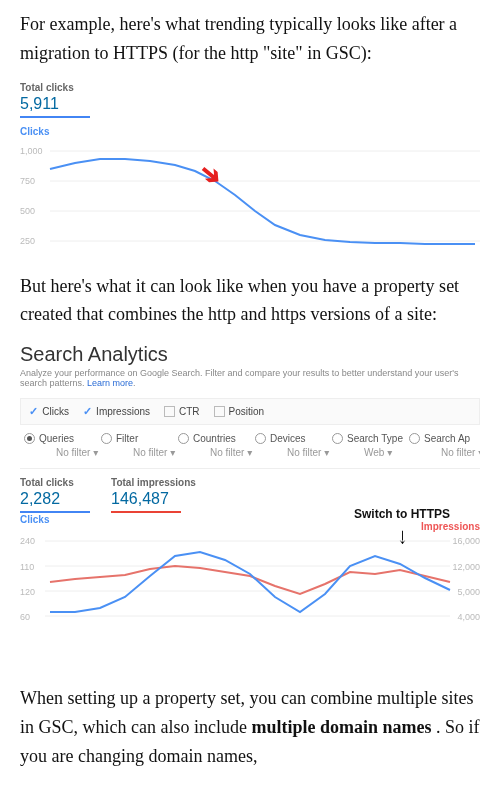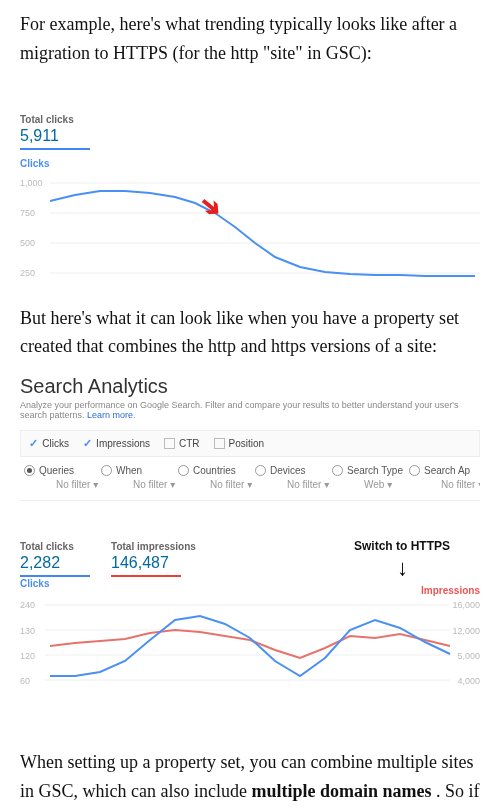--- a/index.html
+++ b/index.html
@@ -21,21 +21,21 @@
     margin: 10px 0 14px 0;
     font-weight: 400;
   }
   .body-text strong { font-weight: 700; }
   .chart-card {
     margin: 6px 0 18px 0;
     font-family: Arial, Helvetica, sans-serif;
     color: #555;
     font-size: 11px;
   }
-  .metric-block { display: inline-block; margin-right: 18px; margin-top: 32px; }
+  .metric-block { display: inline-block; margin-right: 18px; }
   .metric-header {
     color: #666;
     font-size: 10px;
     font-weight: 700;
     margin-bottom: 2px;
   }
   .metric-value {
     font-size: 16px;
     color: #0369a1;
     font-weight: 400;
@@ -217,21 +217,21 @@
     <div class="sa-filter">
       <div class="top">
           <span class="radio sel"></span>
         <span>Queries</span>
         </div>
       <div class="bot">No filter ▾</div>
     </div>
     <div class="sa-filter">
       <div class="top">
           <span class="radio"></span>
-        <span>When</span>
+        <span>Filter</span>
         </div>
       <div class="bot">No filter ▾</div>
     </div>
     <div class="sa-filter">
       <div class="top">
           <span class="radio"></span>
         <span>Countries</span>
         </div>
       <div class="bot">No filter ▾</div>
     </div>
@@ -274,21 +274,21 @@
     <span class="black-arrow" style="right:72px; top:46px;">↓</span>
 
     <div style="clear:both"></div>
     <div>
       <span class="axis-label">Clicks</span>
       <span class="axis-label right">Impressions</span>
       <div style="clear:both"></div>
     </div>
     <div class="plot" style="height:90px">
       <span class="ytick" style="top:8%">240</span>
-      <span class="ytick" style="top:36%">130</span>
+      <span class="ytick" style="top:36%">110</span>
       <span class="ytick" style="top:64%">120</span>
       <span class="ytick" style="top:92%">60</span>
       <span class="ytick right" style="top:8%">16,000</span>
       <span class="ytick right" style="top:36%">12,000</span>
       <span class="ytick right" style="top:64%">5,000</span>
       <span class="ytick right" style="top:92%">4,000</span>
       <svg viewBox="0 0 460 90" width="100%" height="90" preserveAspectRatio="none">
         <g class="gridlines">
           <line x1="25" y1="7" x2="430" y2="7"></line>
           <line x1="25" y1="32" x2="430" y2="32"></line>

